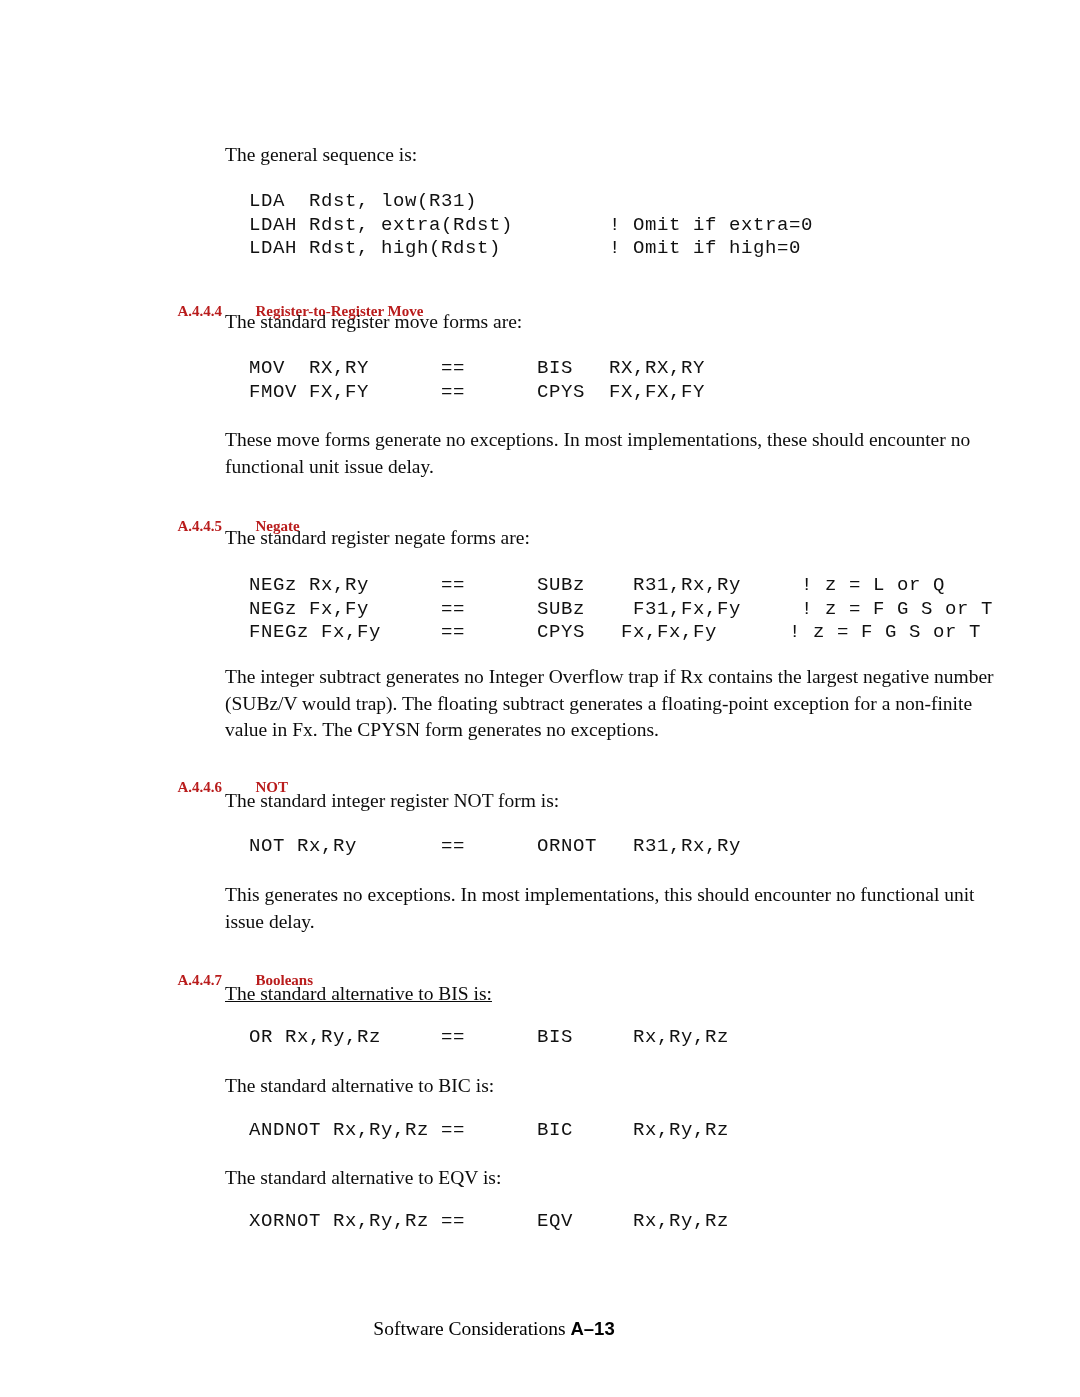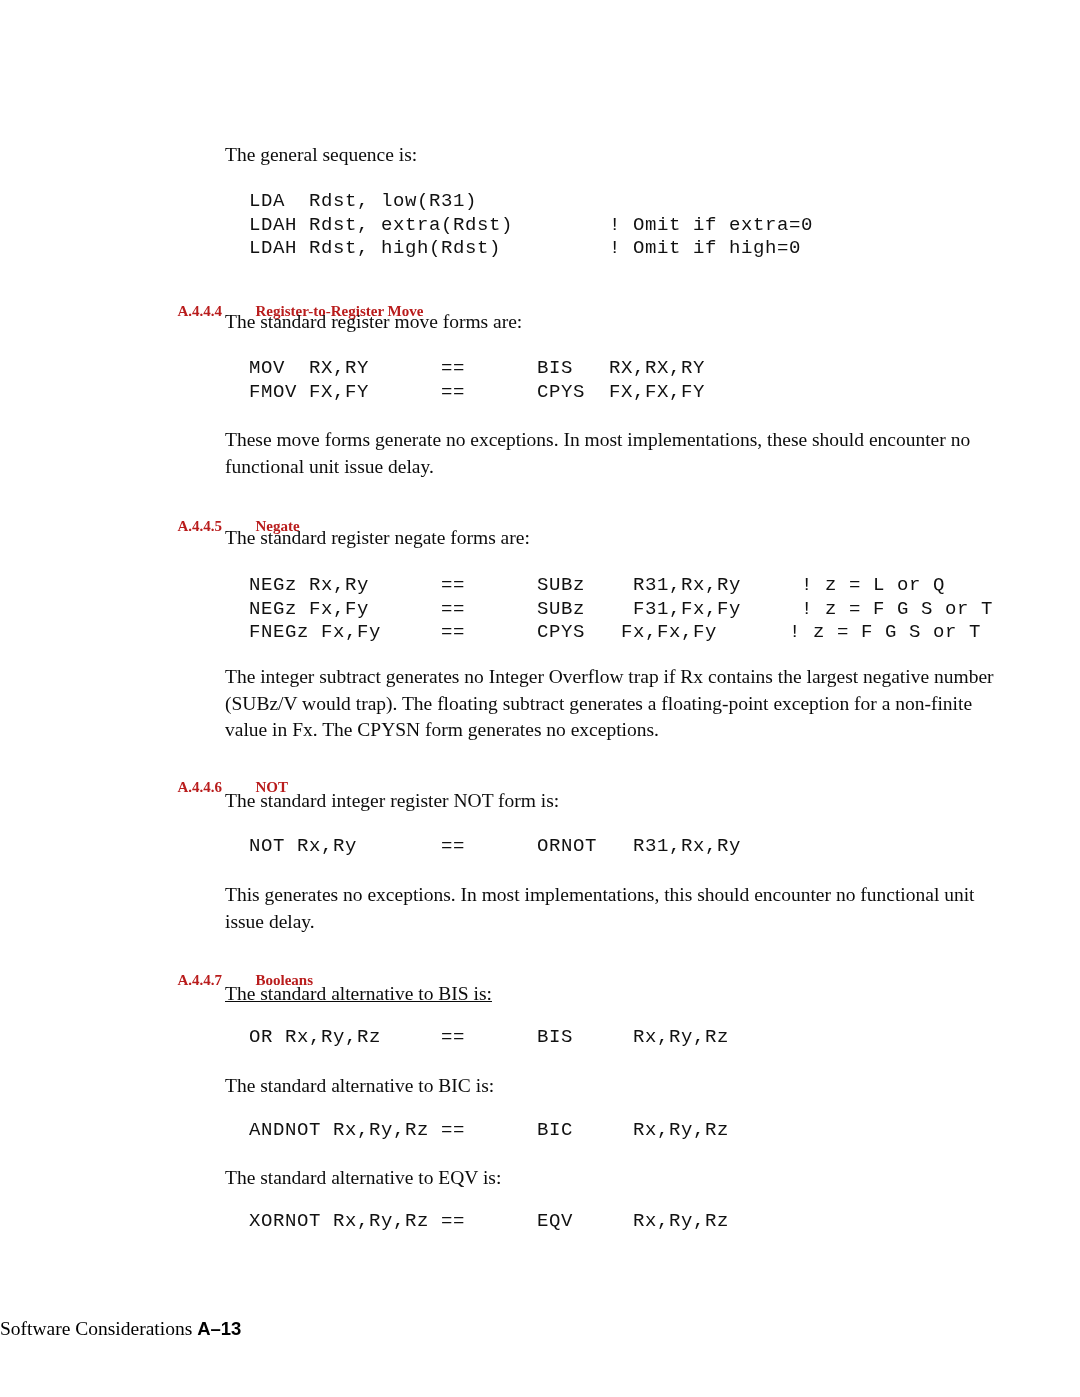--- a/index.html
+++ b/index.html
@@ -68,21 +68,21 @@
     color: #111111;
     white-space: pre;
   }
 
   
   .footer {
     position: absolute;
     left: 0;
     top: 1318px;
     width: 1080px;
-    text-align: left;
+    text-align: center;
     padding-right: 92px;
     box-sizing: border-box;
     font-family: "Liberation Serif", "DejaVu Serif", serif;
     font-size: 19.5px;
     color: #000000;
     white-space: pre;
   }
   .footer .pageno {
     font-family: "Liberation Sans", "DejaVu Sans", sans-serif;
     font-weight: bold;

